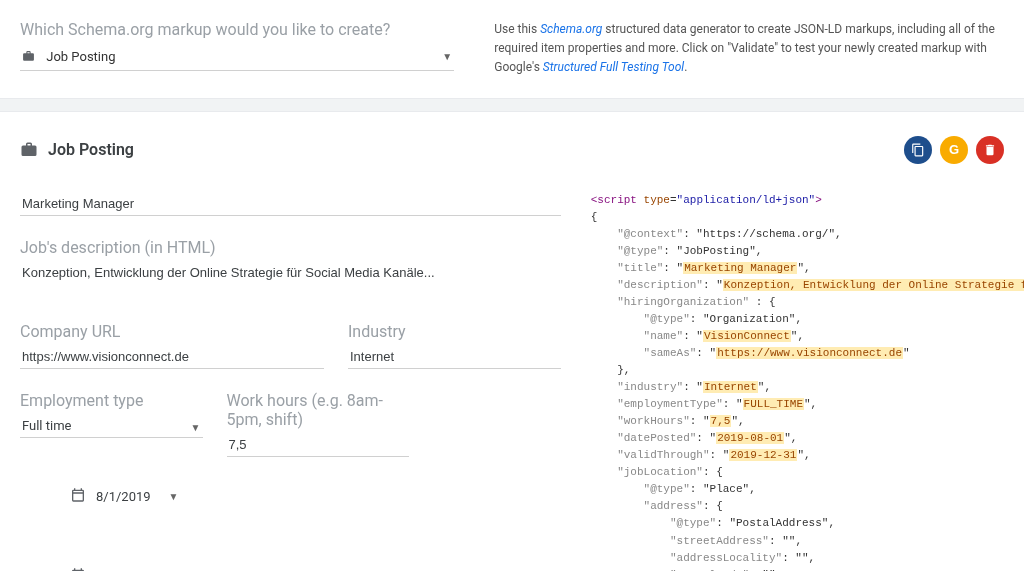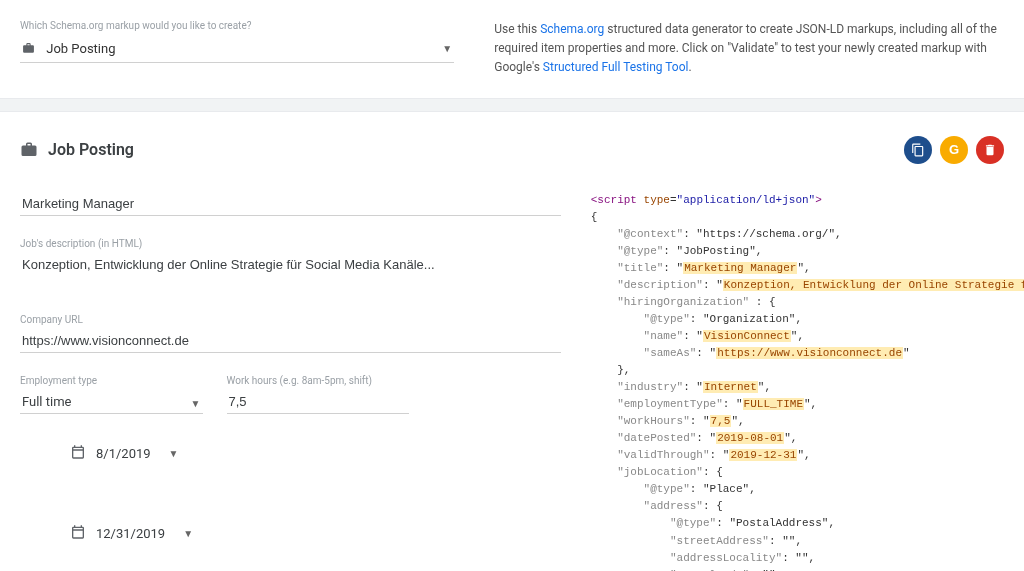--- a/index.html
+++ b/index.html
@@ -1,23 +1,23 @@
 <!DOCTYPE html>
 <html><head>
   <meta charset="utf-8">
   <style>
     * { box-sizing: border-box; margin: 0; padding: 0; }
     body { font-family: -apple-system, BlinkMacSystemFont, "Segoe UI", Roboto, Arial, sans-serif; font-size: 12px; color: #5f6368; background: #fff; width: 1024px; }
     
     .top-section { padding: 20px 20px 20px 20px; display: flex; gap: 40px; }
     .top-left { width: 46%; }
     .top-right { width: 54%; font-size: 12px; line-height: 1.6; color: #555; }
-    .top-right a { color: #1a73e8; text-decoration: none; }
+    .top-right a { color: #1a73e8; text-decoration: none; font-style: italic; }
     
-    .field-label { font-size: 10px; color: #9aa0a6; margin-bottom: 4px; }
+    .field-label { font-size: 16px; color: #9aa0a6; margin-bottom: 4px; }
     .dropdown { display: flex; align-items: center; justify-content: space-between; border-bottom: 1px solid #d0d0d0; padding: 6px 2px; font-size: 13px; color: #333; cursor: pointer; }
     .dropdown-icon { font-size: 10px; color: #666; }
     .briefcase { color: #5f6368; margin-right: 8px; font-size: 13px; }
     
     .divider-band { height: 14px; background: #f1f3f4; border-top: 1px solid #e8eaed; border-bottom: 1px solid #e8eaed; }
     
     .main-section { padding: 24px 20px; }
     .main-header { display: flex; justify-content: space-between; align-items: center; margin-bottom: 28px; }
     .main-title { display: flex; align-items: center; font-size: 16px; color: #3c4043; font-weight: 600; }
     .main-title .briefcase-lg { margin-right: 10px; font-size: 18px; color: #5f6368; }
@@ -109,20 +109,24 @@
           <div class="field-label">Job's description (in HTML)</div>
           <input class="form-input" style="border-bottom: none;" value="Konzeption, Entwicklung der Online Strategie für Social Media Kanäle...">
         </div>
       </div>
 
       <div class="form-row">
         <div class="form-field">
           <div class="field-label">Company URL</div>
           <input class="form-input" value="https://www.visionconnect.de" style="">
         </div>
+        <div class="form-field" style="flex:0.7;">
+          <div class="field-label">Industry</div>
+          <input class="form-input" value="Internet" style="">
+        </div>
       </div>
 
       <div class="form-row">
         <div class="form-field">
           <div class="field-label">Employment type</div>
           <div class="form-select">
             <span>Full time</span>
             <span class="dropdown-icon">▼</span>
           </div>
         </div>

